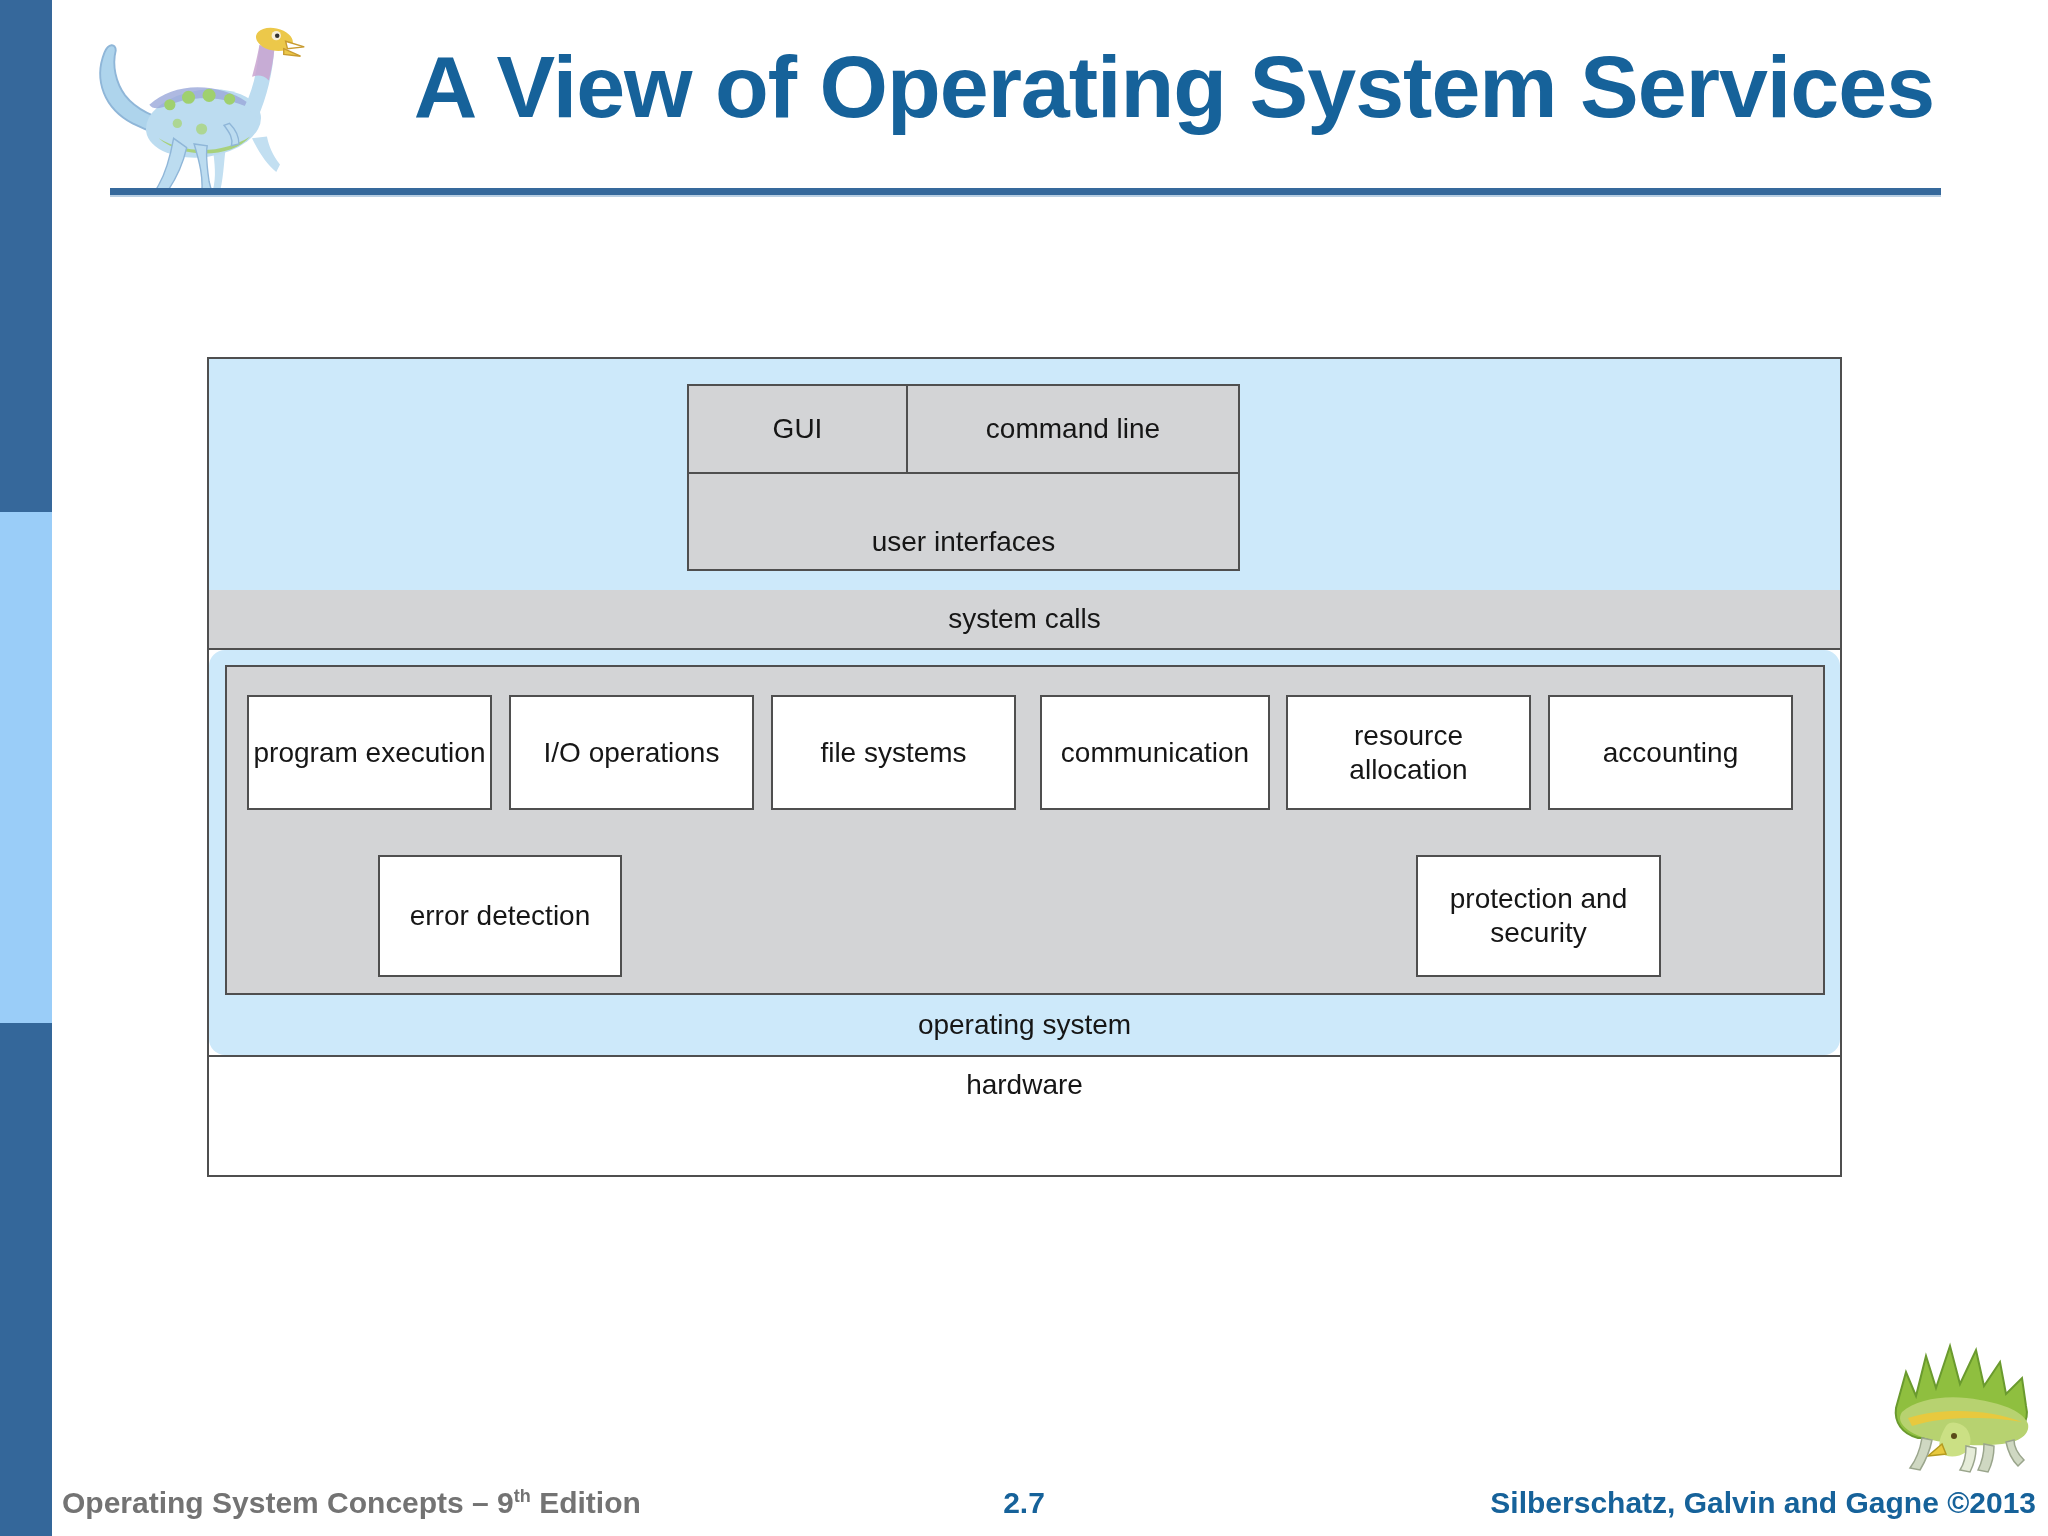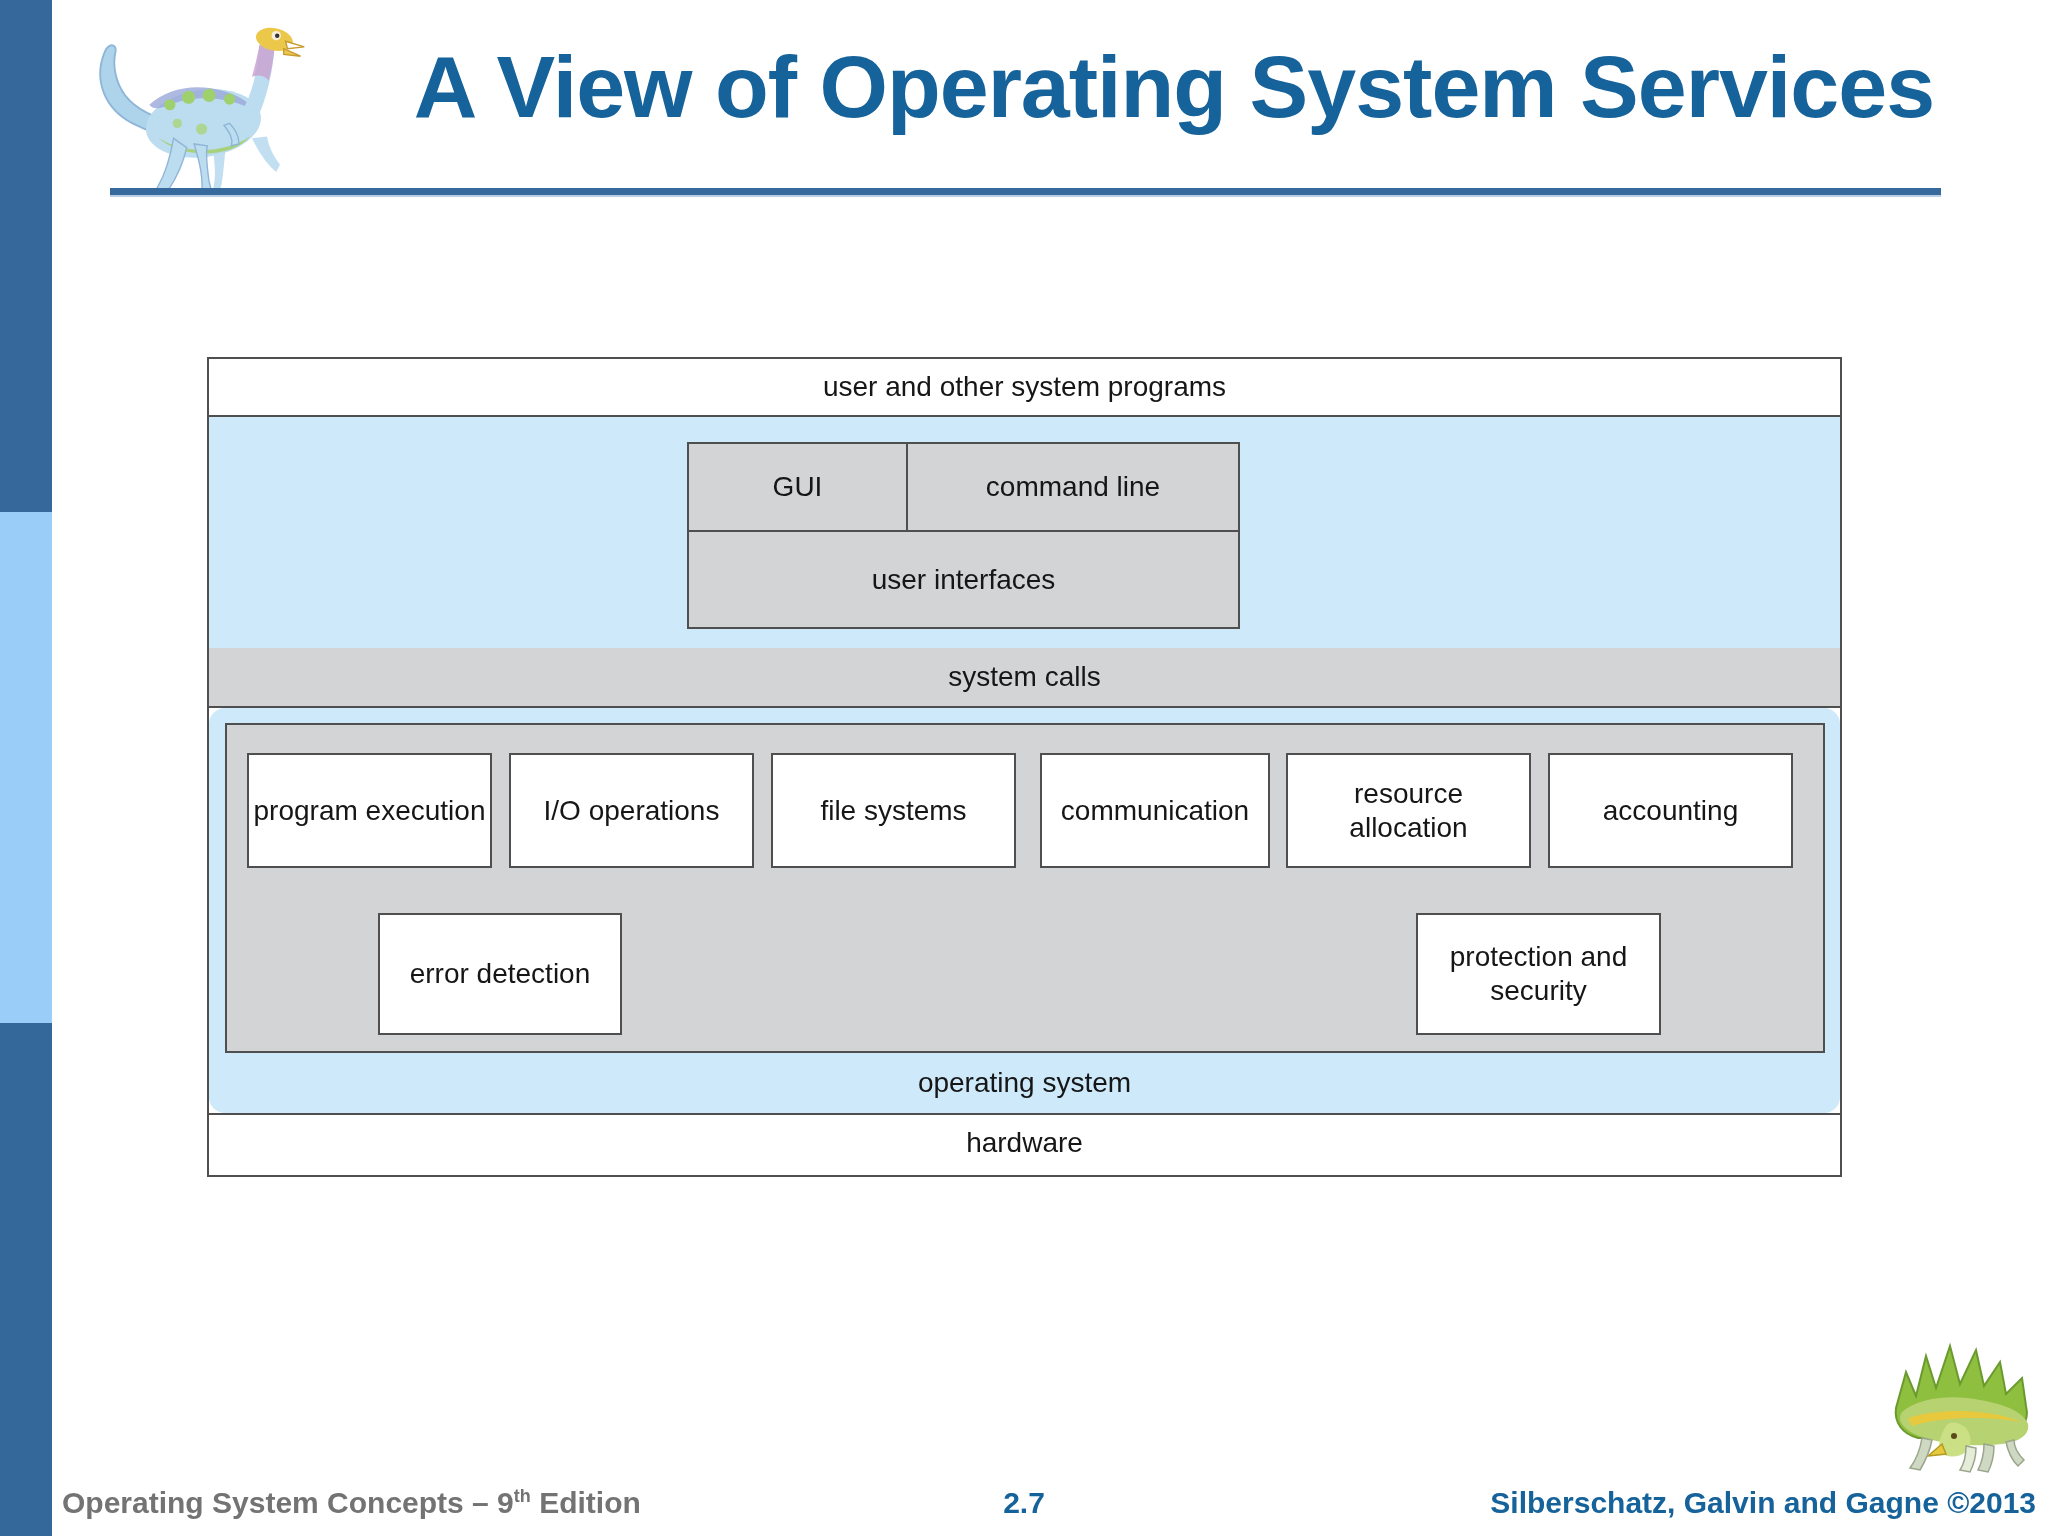--- a/index.html
+++ b/index.html
@@ -39,21 +39,21 @@
   
   .ui-table{
     position:absolute;left:478px;top:25px;width:553px;height:187px;
     border:2px solid #4f4f4f;background:#d3d4d6;box-sizing:border-box;
   }
   .ui-top{display:flex;height:88px;border-bottom:2px solid #4f4f4f;box-sizing:border-box;}
   .ui-cell{display:flex;align-items:center;justify-content:center;box-sizing:border-box;}
   .ui-cell.c1{width:219px;border-right:2px solid #4f4f4f;}
   .ui-cell.c2{width:228px;border-right:2px solid #4f4f4f;}
   .ui-cell.c3{flex:1;}
-  .ui-merged{height:95px;display:flex;align-items:center;justify-content:center;}
+  .ui-merged{height:95px;display:flex;align-items:center;justify-content:center;margin-top:20px;}
 
   
   .svc-container{
     position:absolute;left:16px;top:15px;width:1600px;height:330px;
     border:2px solid #4f4f4f;background:#d3d4d6;box-sizing:border-box;
   }
   .svc-box{
     position:absolute;height:115px;background:#ffffff;border:2px solid #4f4f4f;
     box-sizing:border-box;display:flex;align-items:center;justify-content:center;
     text-align:center;line-height:1.2;padding:4px;
@@ -121,23 +121,20 @@
     <path d="M118,146 C124,166 128,182 126,200 L138,202 L134,186 C132,172 130,158 132,148 Z" fill="#bcdcf0" stroke="#8fb6d8" stroke-width="1.5"></path>
 
     <path d="M150,126 C156,134 160,140 158,148 L166,146 C166,138 162,130 156,124 Z" fill="#bcdcf0" stroke="#8fb6d8" stroke-width="1.5"></path>
   </svg>
 
   <div class="title">A View of Operating System Services</div>
   <div class="rule"></div>
 
   <div class="outer">
 
-    <div class="band row-userprog">
-      <div class="band-label">user and other system programs</div>
-    </div>
 
     <div class="band row-blue1">
       <div class="ui-table">
         <div class="ui-top">
           <div class="ui-cell c1">GUI</div>
           <div class="ui-cell c3">command line</div>
         </div>
         <div class="ui-merged">user interfaces</div>
       </div>
     </div>

